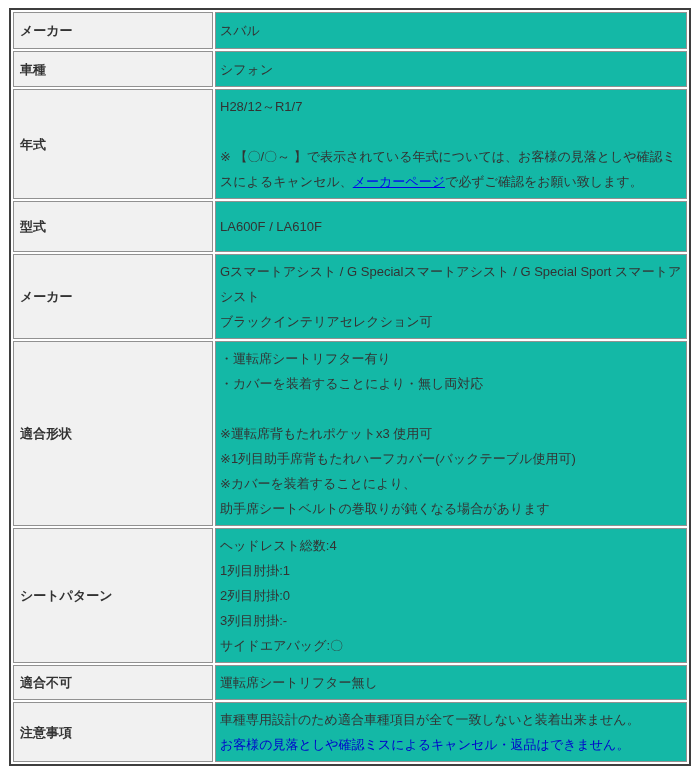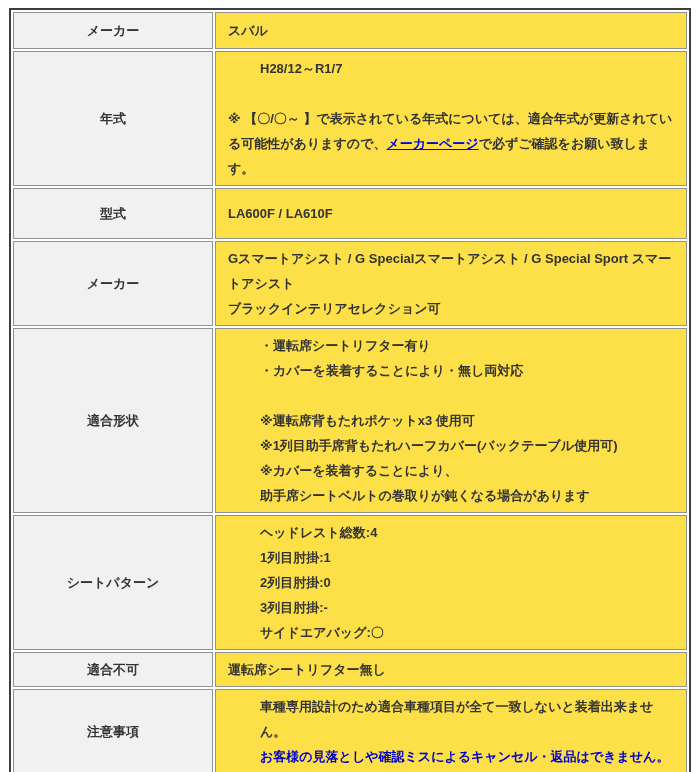--- a/index.html
+++ b/index.html
@@ -27,30 +27,28 @@
     border: 1px solid #919191;
     font-size: 13px;
     line-height: 25px;
     color: #333333;
     vertical-align: middle;
     box-sizing: border-box;
     overflow: hidden;
   }
   td.label {
     background: #f1f1f1;
-    text-align: center;
     font-weight: bold;
     padding: 4px 6px;
   }
   td.value {
-    background: #fde047;
-    padding: 4px 12px;
-    font-weight: bold;
+    background: #14b8a6;
+    padding: 4px 4px;
   }
-  .line { min-height: 25px; margin-left: 32px; }
+  .line { min-height: 25px; }
   .para { margin: 0; }
   .red  { color: #ff0000; }
   .blue { color: #0000cc; }
   a.link {
     color: #0000ee;
     text-decoration: underline;
     cursor: pointer;
   }
 </style>
 </head>
@@ -62,27 +60,31 @@
       <col style="width:200px">
       <col>
     </colgroup>
 
     <tbody>
         <tr style="height:37px">
       <td class="label">メーカー</td>
       <td class="value">スバル</td>
     </tr>
 
+    <tr style="height:36px">
+      <td class="label">車種</td>
+      <td class="value">シフォン</td>
+    </tr>
 
     <tr style="height:104px">
       <td class="label">年式</td>
       <td class="value">
         <div class="line">H28/12～R1/7</div>
         <div class="line"></div>
-        <p class="para"><span>※ 【〇/〇～ 】で表示されている年式については、適合年式が更新されている可能性がありますので、</span><a class="link">メーカーページ</a><span>で必ずご確認をお願い致します。</span></p>
+        <p class="para"><span>※ 【〇/〇～ 】で表示されている年式については、お客様の見落としや確認ミスによるキャンセル、</span><a class="link">メーカーページ</a><span>で必ずご確認をお願い致します。</span></p>
       </td>
     </tr>
 
 
     <tr style="height:51px">
       <td class="label">型式</td>
       <td class="value">LA600F / LA610F</td>
     </tr>
 
     <tr style="height:80px">

